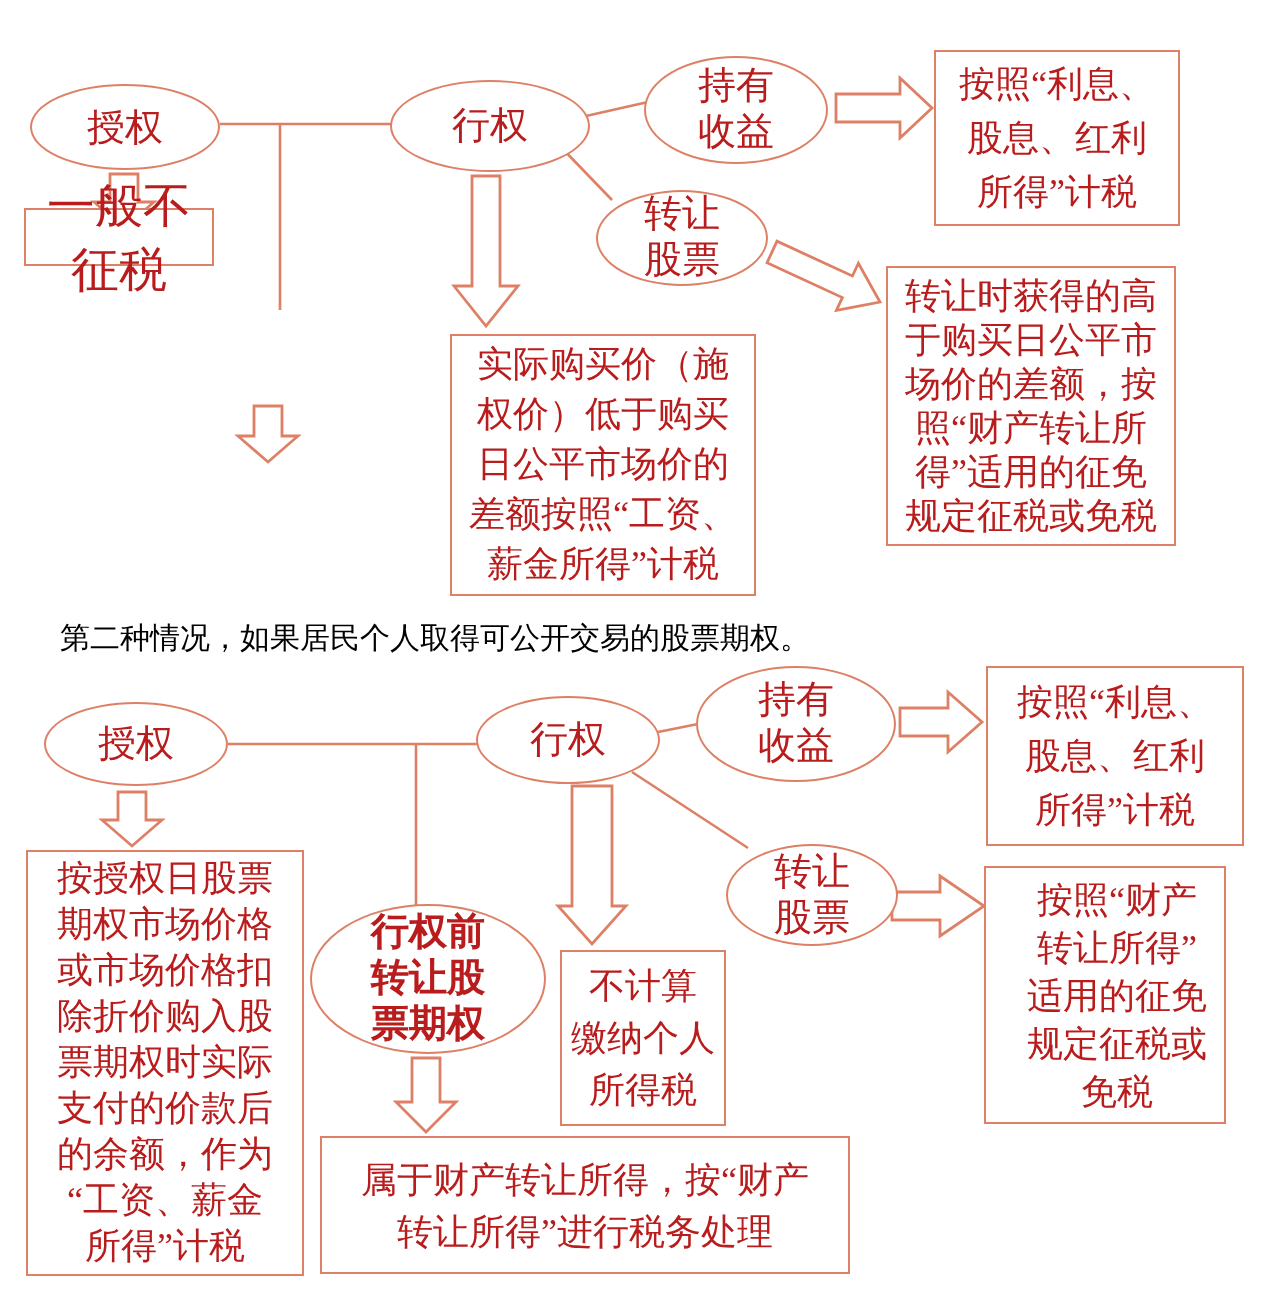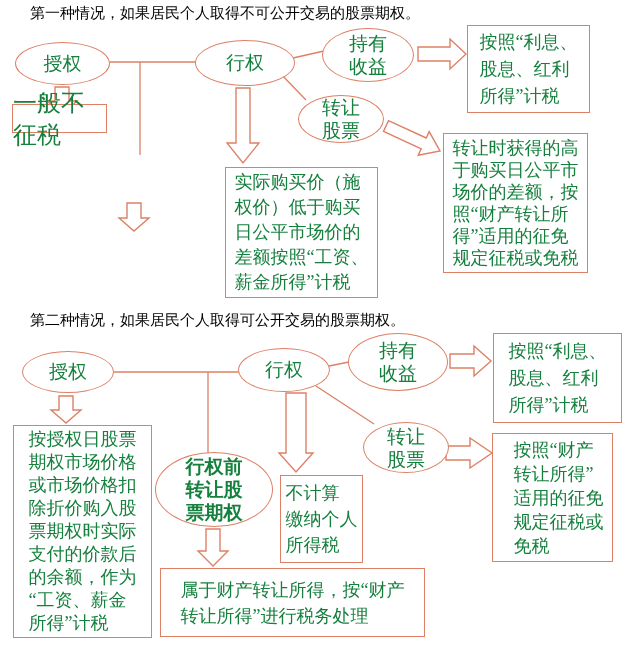--- a/index.html
+++ b/index.html
@@ -5,21 +5,21 @@
   :root { --accent: #dd8066; --ink: #111111; }
   * { margin: 0; padding: 0; box-sizing: border-box; }
   body { background: #ffffff; font-family: "Liberation Serif", serif; color: var(--ink); }
   .canvas { position: relative; width: 640px; height: 648px; background: #fff; overflow: hidden; }
   .links { position: absolute; left: 0; top: 0; width: 640px; height: 648px; }
   .ln { stroke: var(--accent); stroke-width: 1.3; fill: none; }
   .ar { stroke: var(--accent); stroke-width: 1.4; fill: #ffffff; stroke-linejoin: miter; }
   .stitle { position: absolute; font-size: 15px; line-height: 19px; color: #000; white-space: nowrap; }
   .node { position: absolute; border: 1.4px solid var(--accent); background: #fff;
           display: flex; align-items: center; justify-content: center;
-          text-align: left; white-space: pre-line; color: #15803d; }
+          text-align: center; white-space: pre-line; color: #b91c1c; }
   .ellipse { border-radius: 50%; }
 </style>
 </head>
 <body>
 
 <div class="canvas">
 
   <svg class="links" viewBox="0 0 640 648">
 
     <line class="ln" x1="110" y1="62" x2="196" y2="62"></line>
@@ -38,21 +38,20 @@
     <line class="ln" x1="329" y1="366" x2="349" y2="362"></line>
     <line class="ln" x1="316" y1="386" x2="374" y2="424"></line>
 
     <polygon class="ar" points="59,396 73,396 73,410 81,410 66,423 51,410 59,410"></polygon>
     <polygon class="ar" points="286,393 306,393 306,453 313,453 296,472 279,453 286,453"></polygon>
     <polygon class="ar" points="450,354 474,354 474,346 491,361 474,376 474,368 450,368"></polygon>
     <polygon class="ar" points="446,446 470,446 470,438 492,453 470,468 470,460 446,460"></polygon>
     <polygon class="ar" points="206,529 220,529 220,551 228,551 213,566 198,551 206,551"></polygon>
   </svg>
 
-  <div class="stitle" style="left:30px; top:4px;">第一种情况，如果居民个人取得不可公开交易的股票期权。</div>
 
   <div class="node ellipse" style="left:15px; top:42px; width:95px; height:43px; font-size:19px;">授权</div>
 
   <div class="node ellipse" style="left:195px; top:40px; width:100px; height:46px; font-size:19px;">行权</div>
 
   <div class="node ellipse" style="left:322px; top:28px; width:92px; height:54px; font-size:19px; line-height:23px;">持有
 收益</div>
 
   <div class="node ellipse" style="left:298px; top:95px; width:86px; height:48px; font-size:19px; line-height:23px;">转让
 股票</div>

